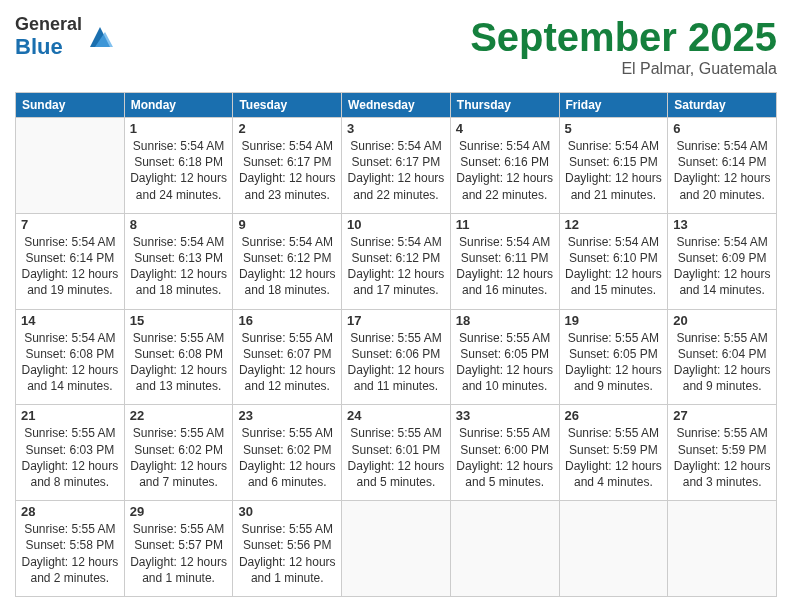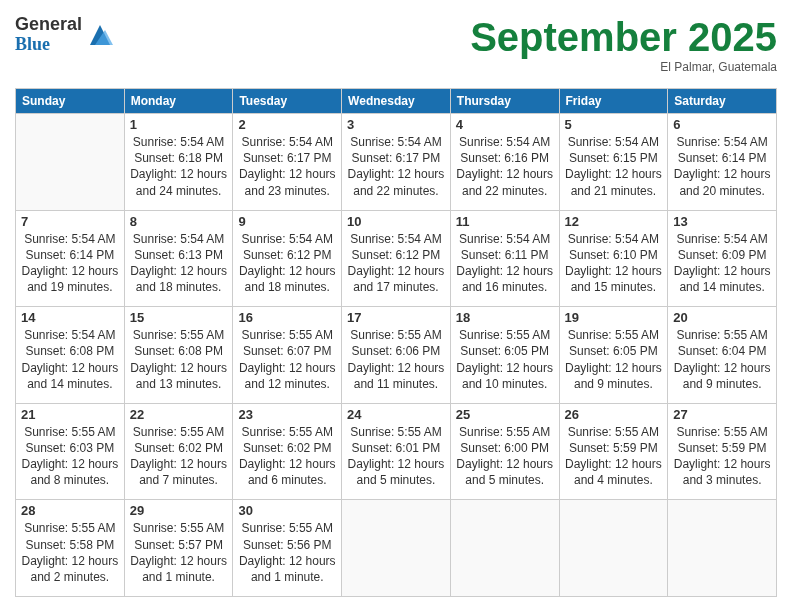--- a/index.html
+++ b/index.html
@@ -31,40 +31,39 @@
       display: flex;
       flex-direction: column;
       line-height: 1.1;
     }
     .logo-general {
       font-size: 18px;
       font-weight: bold;
       color: #333;
     }
     .logo-blue {
-      font-size: 18px;
+      font-size: 22px;
       font-weight: bold;
       color: #1a6faf;
-      font-family: Liberation Serif, serif;
     }
     .logo-icon {
       width: 30px;
       height: 30px;
       margin-left: 3px;
     }
     .title-block {
       text-align: right;
     }
     .month-title {
       font-size: 40px;
       font-weight: bold;
       color: #15803d;
     }
     .location {
-      font-size: 12px;
+      font-size: 16px;
       color: #555;
     }
     .calendar {
       flex: 1;
       border-collapse: collapse;
       width: 100%;
       table-layout: fixed;
     }
     .calendar th {
       background-color: #1a6faf;
@@ -302,21 +301,21 @@
 and 6 minutes.</div>
           </td>
           <td>
             <span class="day-num">24</span>
             <div class="day-info" style="white-space: pre-line;">Sunrise: 5:55 AM
 Sunset: 6:01 PM
 Daylight: 12 hours
 and 5 minutes.</div>
           </td>
           <td>
-            <span class="day-num">25</span>
+            <span class="day-num">33</span>
             <div class="day-info" style="white-space: pre-line;">Sunrise: 5:55 AM
 Sunset: 6:00 PM
 Daylight: 12 hours
 and 5 minutes.</div>
           </td>
           <td>
             <span class="day-num">26</span>
             <div class="day-info" style="white-space: pre-line;">Sunrise: 5:55 AM
 Sunset: 5:59 PM
 Daylight: 12 hours

